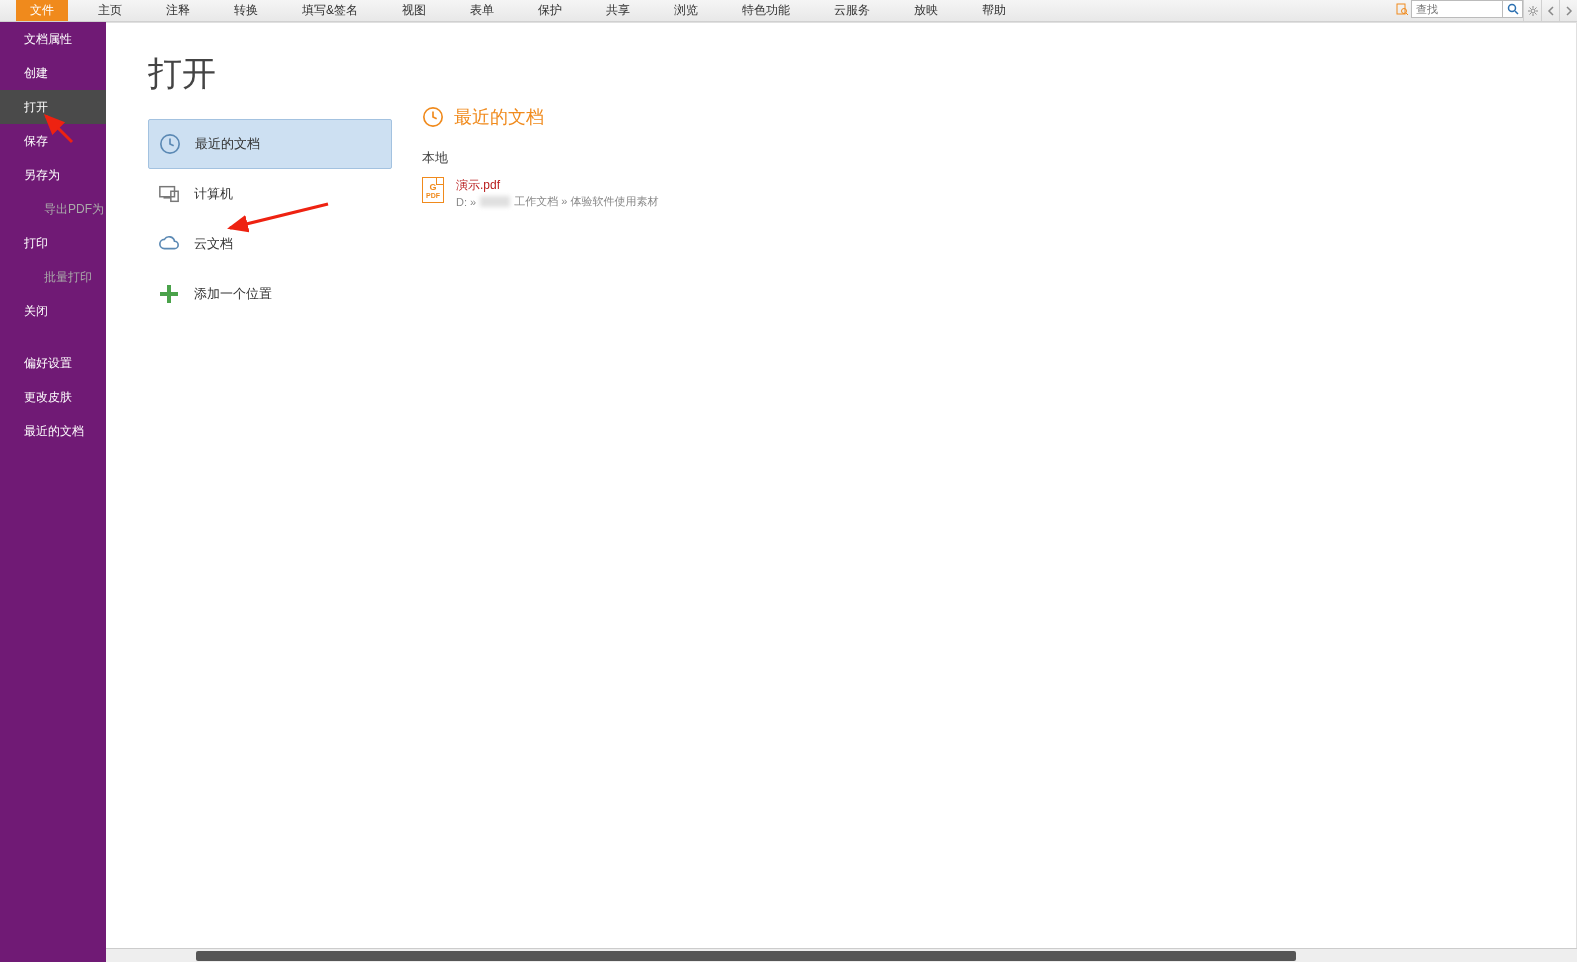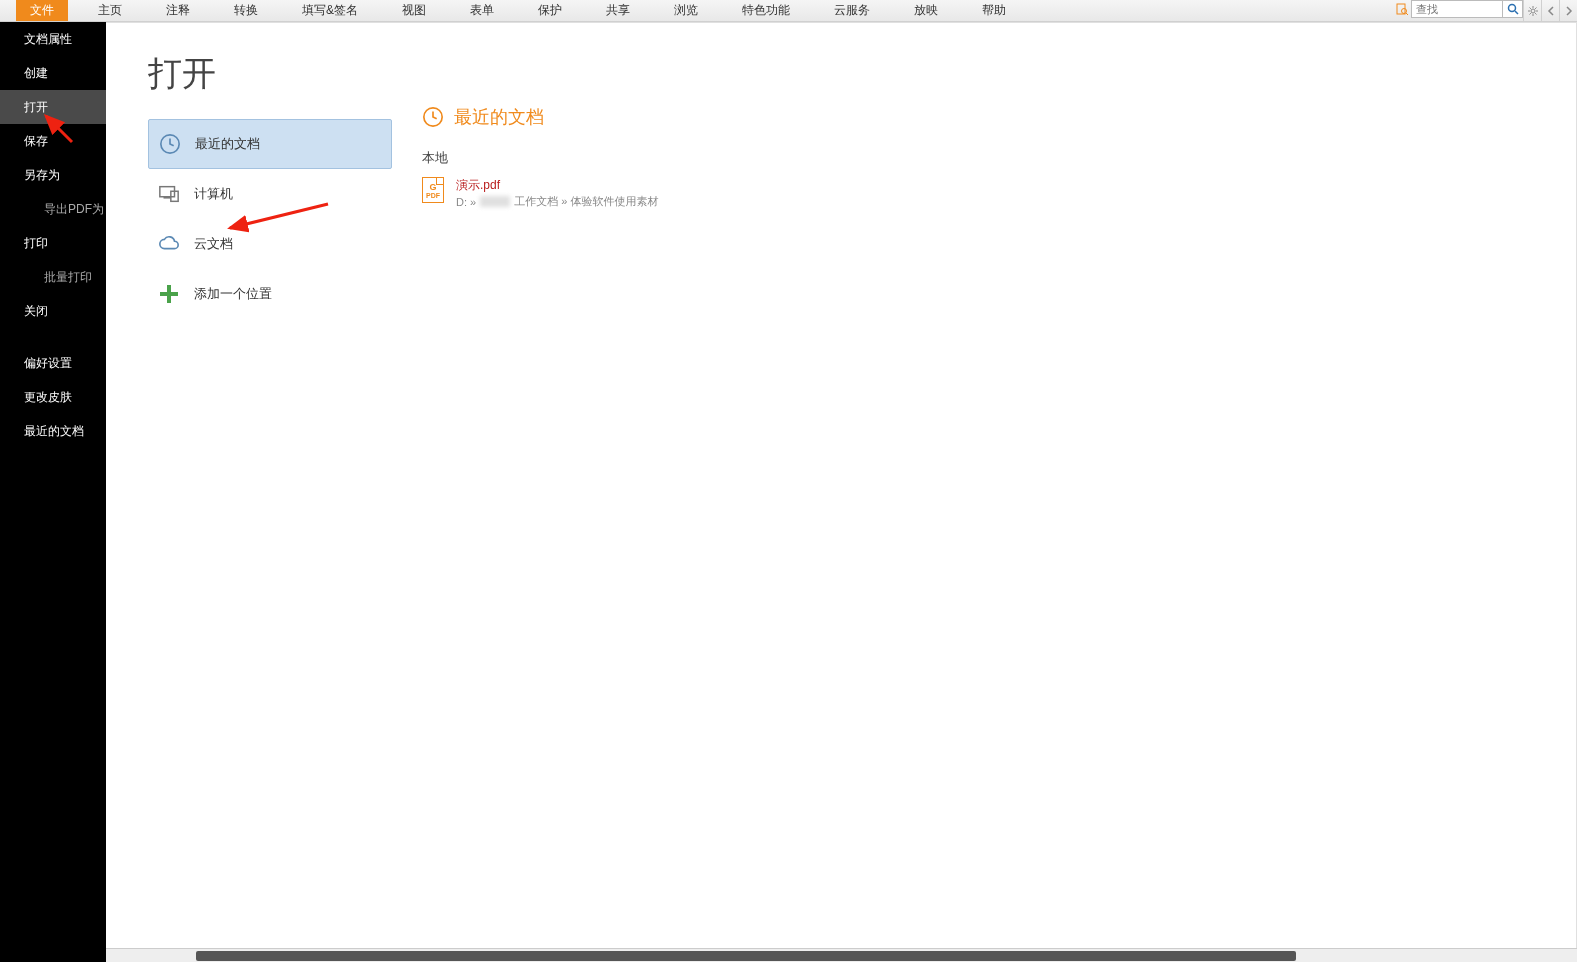--- a/index.html
+++ b/index.html
@@ -65,21 +65,21 @@
   border-left: 1px solid #d0d0d0;
 }
 
 
 .sidebar {
   position: absolute;
   left: 0;
   top: 22px;
   bottom: 0;
   width: 114px;
-  background: #000000;
+  background: #701a75;
   display: flex;
   flex-direction: column;
 }
 .sidebar-item {
   height: 34px;
   display: flex;
   align-items: center;
   padding-left: 24px;
   color: #fff;
   font-size: 12px;

